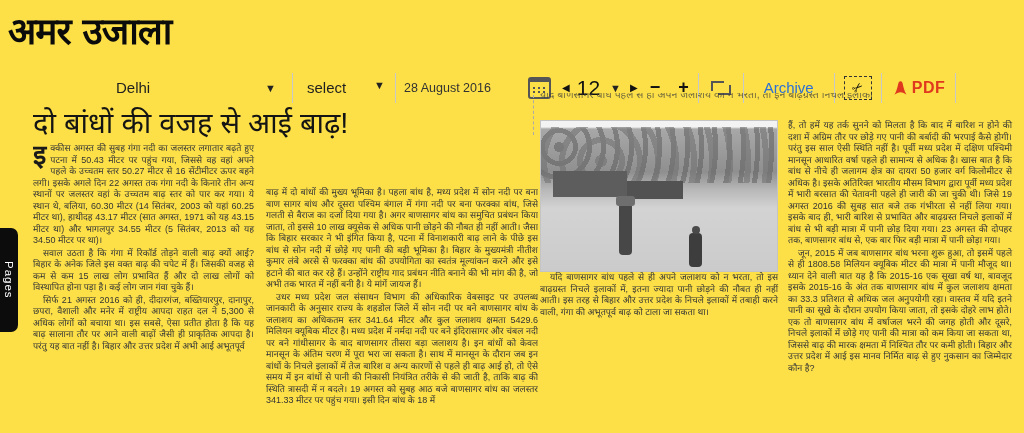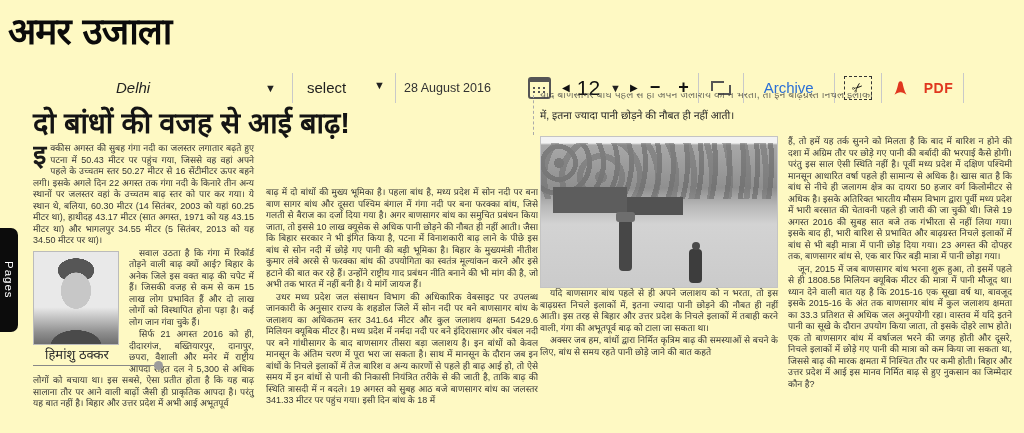--- a/index.html
+++ b/index.html
@@ -1,27 +1,27 @@
 <!DOCTYPE html>
 <html><head>
 <meta charset="utf-8">
 <style>
   html,body{margin:0;padding:0;background:#fff;}
-  .stage{position:relative;width:1024px;height:433px;background:#fef9c3;overflow:hidden;
+  .stage{position:relative;width:1024px;height:433px;background:#fde047;overflow:hidden;
          font-family:"Liberation Sans","DejaVu Sans",sans-serif;color:#222;}
 
   
   .masthead{position:absolute;left:8px;top:6px;height:46px;display:flex;align-items:center;}
   .logo{font-weight:900;font-size:37px;letter-spacing:-1px;color:#0b0b0b;
         font-family:"DejaVu Sans",sans-serif;}
 
   
   .toolbar{position:absolute;left:0;top:71px;width:1024px;height:33px;display:flex;align-items:center;}
   .sep{width:1px;height:30px;background:#c9c9c9;flex:0 0 auto;}
-  .tb-city{width:272px;margin-left:20px;display:flex;align-items:center;cursor:pointer;font-style:italic;}
+  .tb-city{width:272px;margin-left:20px;display:flex;align-items:center;cursor:pointer;}
   .tb-city .val{margin-left:96px;font-size:15px;color:#1f1f1f;}
   .tb-city .caret{margin-left:auto;margin-right:16px;}
   .tb-edition{width:102px;display:flex;align-items:flex-start;cursor:pointer;}
   .tb-edition .val{margin-left:14px;font-size:15px;color:#1f1f1f;}
   .tb-edition .caret{margin-left:auto;margin-right:10px;}
   .caret{font-size:11px;color:#222;}
   .tb-date{width:124px;display:flex;align-items:flex-start;}
   .tb-date .val{margin-left:8px;font-size:12.5px;color:#333;}
   .cal{width:19px;height:18px;border:2px solid #555;border-radius:3px;margin-left:8px;cursor:pointer;
        background:
@@ -37,27 +37,27 @@
   .fit::before{content:'';position:absolute;left:2px;top:3px;width:11px;height:8px;
                border-top:2px solid #555;border-left:2px solid #555;}
   .fit::after{content:'';position:absolute;right:2px;bottom:3px;width:11px;height:8px;
               border-bottom:2px solid #555;border-right:2px solid #555;}
   .archive{font-size:15px;color:#2a6fd6;margin:0 20px;cursor:pointer;}
   .snip{width:26px;height:22px;border:1.6px dashed #333;display:flex;align-items:center;
         justify-content:center;margin:0 9px;cursor:pointer;}
   .snip span{font-size:13px;transform:rotate(-40deg);color:#111;}
   .pdfbtn{display:flex;align-items:center;margin:0 10px;cursor:pointer;}
   .pdfbtn svg{display:block;}
-  .pdfbtn .pdftxt{font-size:14px;font-weight:700;color:#e0371f;margin-left:15px;letter-spacing:.5px;}
+  .pdfbtn .pdftxt{font-size:16px;font-weight:700;color:#e0371f;margin-left:3px;letter-spacing:.5px;}
 
   
   .crop-mark-v{position:absolute;left:533px;top:95px;height:40px;width:0;border-left:1px dashed #aaa;}
 
   
-  .headline{position:absolute;left:33px;top:102px;width:502px;font-size:29px;font-weight:700;
+  .headline{position:absolute;left:33px;top:102px;width:502px;font-size:29px;font-weight:400;
             color:#141414;white-space:nowrap;letter-spacing:0;}
   .bodytxt{font-size:9px;line-height:11.5px;text-align:justify;color:#353535;}
   .bodytxt p{margin:0 0 1px 0;text-indent:10px;}
   .bodytxt p.flush{text-indent:0;}
 
   .leftcols{position:absolute;left:33px;top:143px;width:505px;height:290px;display:flex;gap:12px;overflow:hidden;}
   .col1{width:221px;flex:0 0 auto;}
   .col2{flex:1;margin-top:44px;}
 
   .figwrap{overflow:visible;}
@@ -156,50 +156,43 @@
   <div class="crop-mark-v"></div>
 
   <div class="headline">दो बांधों की वजह से आई बाढ़!</div>
 
   <div class="leftcols bodytxt">
     <div class="col1">
       <p class="flush">
         <span class="dropcap">इ</span><span>क्कीस अगस्त की सुबह गंगा नदी का जलस्तर लगातार बढ़ते हुए पटना में 50.43 मीटर पर पहुंच गया, जिससे वह वहां अपने पहले के उच्चतम स्तर 50.27 मीटर से 16 सेंटीमीटर ऊपर बहने लगी। इसके अगले दिन 22 अगस्त तक गंगा नदी के किनारे तीन अन्य स्थानों पर जलस्तर वहां के उच्चतम बाढ़ स्तर को पार कर गया। ये स्थान थे, बलिया, 60.30 मीटर (14 सितंबर, 2003 को यहां 60.25 मीटर था), हाथीदह 43.17 मीटर (सात अगस्त, 1971 को यह 43.15 मीटर था) और भागलपुर 34.55 मीटर (5 सितंबर, 2013 को यह 34.50 मीटर पर था)।</span>
       </p>
       <div class="figwrap">
-        <div class="figure">
-          <div class="author-photo"></div>
-          <div class="author-name">हिमांशु ठक्कर</div>
-          <div class="author-rule"></div>
-        </div>
         <p>सवाल उठता है कि गंगा में रिकॉर्ड तोड़ने वाली बाढ़ क्यों आई? बिहार के अनेक जिले इस वक्त बाढ़ की चपेट में हैं। जिसकी वजह से कम से कम 15 लाख लोग प्रभावित हैं और दो लाख लोगों को विस्थापित होना पड़ा है। कई लोग जान गंवा चुके हैं।</p>
       </div>
       <p>सिर्फ 21 अगस्त 2016 को ही, दीदारगंज, बख्तियारपुर, दानापुर, छपरा, वैशाली और मनेर में राष्ट्रीय आपदा राहत दल ने 5,300 से अधिक लोगों को बचाया था। इस सबसे, ऐसा प्रतीत होता है कि यह बाढ़ सालाना तौर पर आने वाली बाढ़ों जैसी ही प्राकृतिक आपदा है। परंतु यह बात नहीं है। बिहार और उत्तर प्रदेश में अभी आई अभूतपूर्व</p>
     </div>
     <div class="col2">
       <p class="flush">बाढ़ में दो बांधों की मुख्य भूमिका है। पहला बांध है, मध्य प्रदेश में सोन नदी पर बना बाण सागर बांध और दूसरा पश्चिम बंगाल में गंगा नदी पर बना फरक्का बांध, जिसे गलती से बैराज का दर्जा दिया गया है। अगर बाणसागर बांध का समुचित प्रबंधन किया जाता, तो इससे 10 लाख क्यूसेक से अधिक पानी छोड़ने की नौबत ही नहीं आती। जैसा कि बिहार सरकार ने भी इंगित किया है, पटना में विनाशकारी बाढ़ लाने के पीछे इस बांध से सोन नदी में छोड़े गए पानी की बड़ी भूमिका है। बिहार के मुख्यमंत्री नीतीश कुमार लंबे अरसे से फरक्का बांध की उपयोगिता का स्वतंत्र मूल्यांकन करने और इसे हटाने की बात कर रहे हैं। उन्होंने राष्ट्रीय गाद प्रबंधन नीति बनाने की भी मांग की है, जो अभी तक भारत में नहीं बनी है। ये मांगें जायज हैं।</p>
       <p>उधर मध्य प्रदेश जल संसाधन विभाग की अधिकारिक वेबसाइट पर उपलब्ध जानकारी के अनुसार राज्य के शहडोल जिले में सोन नदी पर बने बाणसागर बांध के जलाशय का अधिकतम स्तर 341.64 मीटर और कुल जलाशय क्षमता 5429.6 मिलियन क्यूबिक मीटर है। मध्य प्रदेश में नर्मदा नदी पर बने इंदिरासागर और चंबल नदी पर बने गांधीसागर के बाद बाणसागर तीसरा बड़ा जलाशय है। इन बांधों को केवल मानसून के अंतिम चरण में पूरा भरा जा सकता है। साथ में मानसून के दौरान जब इन बांधों के निचले इलाकों में तेज बारिश व अन्य कारणों से पहले ही बाढ़ आई हो, तो ऐसे समय में इन बांधों से पानी की निकासी नियंत्रित तरीके से की जाती है, ताकि बाढ़ की स्थिति त्रासदी में न बदले। 19 अगस्त को सुबह आठ बजे बाणसागर बांध का जलस्तर 341.33 मीटर पर पहुंच गया। इसी दिन बांध के 18 में</p>
     </div>
   </div>
 
   <div class="rightblock">
     <div class="pull1">
       <span class="inner">यदि बाणसागर बांध पहले से ही अपने जलाशय को न भरता, तो इन बाढ़ग्रस्त निचले इलाकों</span>
     </div>
-    <div class="pull2">में, इतना ज्यादा पानी छोड़ने की नौबत ही नहीं आती।</div>
     <div class="rightrow">
       <div class="photocol bodytxt">
         <div class="flood-photo">
           <div class="trees"></div>
           <div class="hut"></div>
           <div class="fig-woman"></div>
           <div class="fig-child"></div>
         </div>
         <p>यदि बाणसागर बांध पहले से ही अपने जलाशय को न भरता, तो इस बाढ़ग्रस्त निचले इलाकों में, इतना ज्यादा पानी छोड़ने की नौबत ही नहीं आती। इस तरह से बिहार और उत्तर प्रदेश के निचले इलाकों में तबाही करने वाली, गंगा की अभूतपूर्व बाढ़ को टाला जा सकता था।</p>
-        <p>अक्सर जब हम, बांधों द्वारा निर्मित कृत्रिम बाढ़ की समस्याओं से बचने के लिए, बांध से समय रहते पानी छोड़े जाने की बात कहते</p>
       </div>
       <div class="col4 bodytxt">
         <p class="flush">हैं, तो हमें यह तर्क सुनने को मिलता है कि बाद में बारिश न होने की दशा में अग्रिम तौर पर छोड़े गए पानी की बर्बादी की भरपाई कैसे होगी। परंतु इस साल ऐसी स्थिति नहीं है। पूर्वी मध्य प्रदेश में दक्षिण पश्चिमी मानसून आधारित वर्षा पहले ही सामान्य से अधिक है। खास बात है कि बांध से नीचे ही जलागम क्षेत्र का दायरा 50 हजार वर्ग किलोमीटर से अधिक है। इसके अतिरिक्त भारतीय मौसम विभाग द्वारा पूर्वी मध्य प्रदेश में भारी बरसात की चेतावनी पहले ही जारी की जा चुकी थी। जिसे 19 अगस्त 2016 की सुबह सात बजे तक गंभीरता से नहीं लिया गया। इसके बाद ही, भारी बारिश से प्रभावित और बाढ़ग्रस्त निचले इलाकों में बांध से भी बड़ी मात्रा में पानी छोड़ दिया गया। 23 अगस्त की दोपहर तक, बाणसागर बांध से, एक बार फिर बड़ी मात्रा में पानी छोड़ा गया।</p>
         <p>जून, 2015 में जब बाणसागर बांध भरना शुरू हुआ, तो इसमें पहले से ही 1808.58 मिलियन क्यूबिक मीटर की मात्रा में पानी मौजूद था। ध्यान देने वाली बात यह है कि 2015-16 एक सूखा वर्ष था, बावजूद इसके 2015-16 के अंत तक बाणसागर बांध में कुल जलाशय क्षमता का 33.3 प्रतिशत से अधिक जल अनुपयोगी रहा। वास्तव में यदि इतने पानी का सूखे के दौरान उपयोग किया जाता, तो इसके दोहरे लाभ होते। एक तो बाणसागर बांध में वर्षाजल भरने की जगह होती और दूसरे, निचले इलाकों में छोड़े गए पानी की मात्रा को कम किया जा सकता था, जिससे बाढ़ की मारक क्षमता में निश्चित तौर पर कमी होती। बिहार और उत्तर प्रदेश में आई इस मानव निर्मित बाढ़ से हुए नुकसान का जिम्मेदार कौन है?</p>
       </div>
     </div>
   </div>
 
   <div class="pages-tab">
     <span>Pages</span>

